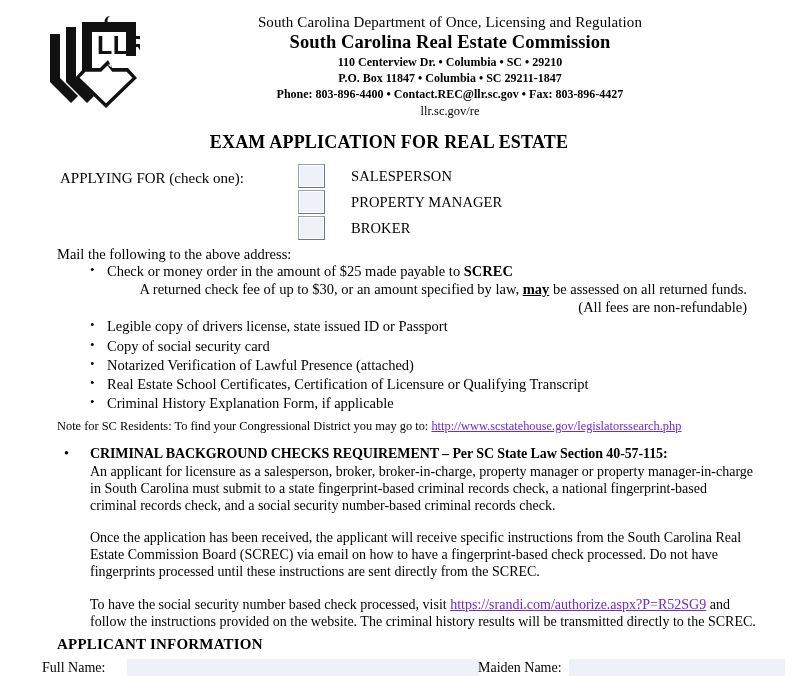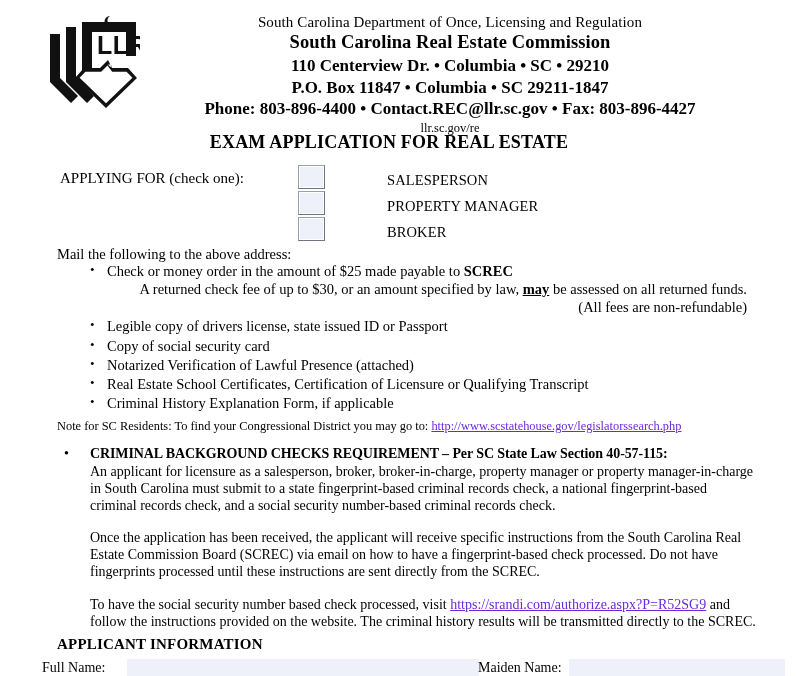--- a/index.html
+++ b/index.html
@@ -50,21 +50,21 @@
     font-size: 15px;
     letter-spacing: 0.1px;
   }
   .hdr-commission {
     font-size: 18.5px;
     font-weight: bold;
     letter-spacing: 0.1px;
     margin-top: 1px;
   }
   .hdr-line {
-    font-size: 17px;
+    font-size: 12px;
     font-weight: bold;
     margin-top: 2px;
   }
   .hdr-web {
     font-size: 12.5px;
     margin-top: 2px;
   }
 
   
   .doc-title {
@@ -90,23 +90,22 @@
     font-size: 15px;
     white-space: nowrap;
   }
   .checkbox-col {
     position: absolute;
     left: 238px;
     top: 0;
   }
   .cb-row {
     display: flex;
-    align-items: flex-end;
+    align-items: center;
     height: 26px;
-    gap: 36px;
   }
   .checkbox {
     width: 27px;
     height: 24px;
     box-sizing: border-box;
     border: 1px solid #70757f;
     border-top-color: #9aa0ab;
     border-left-color: #9aa0ab;
     background: #eef0fa;
     box-shadow: inset 0 0 0 1px #ffffff;

